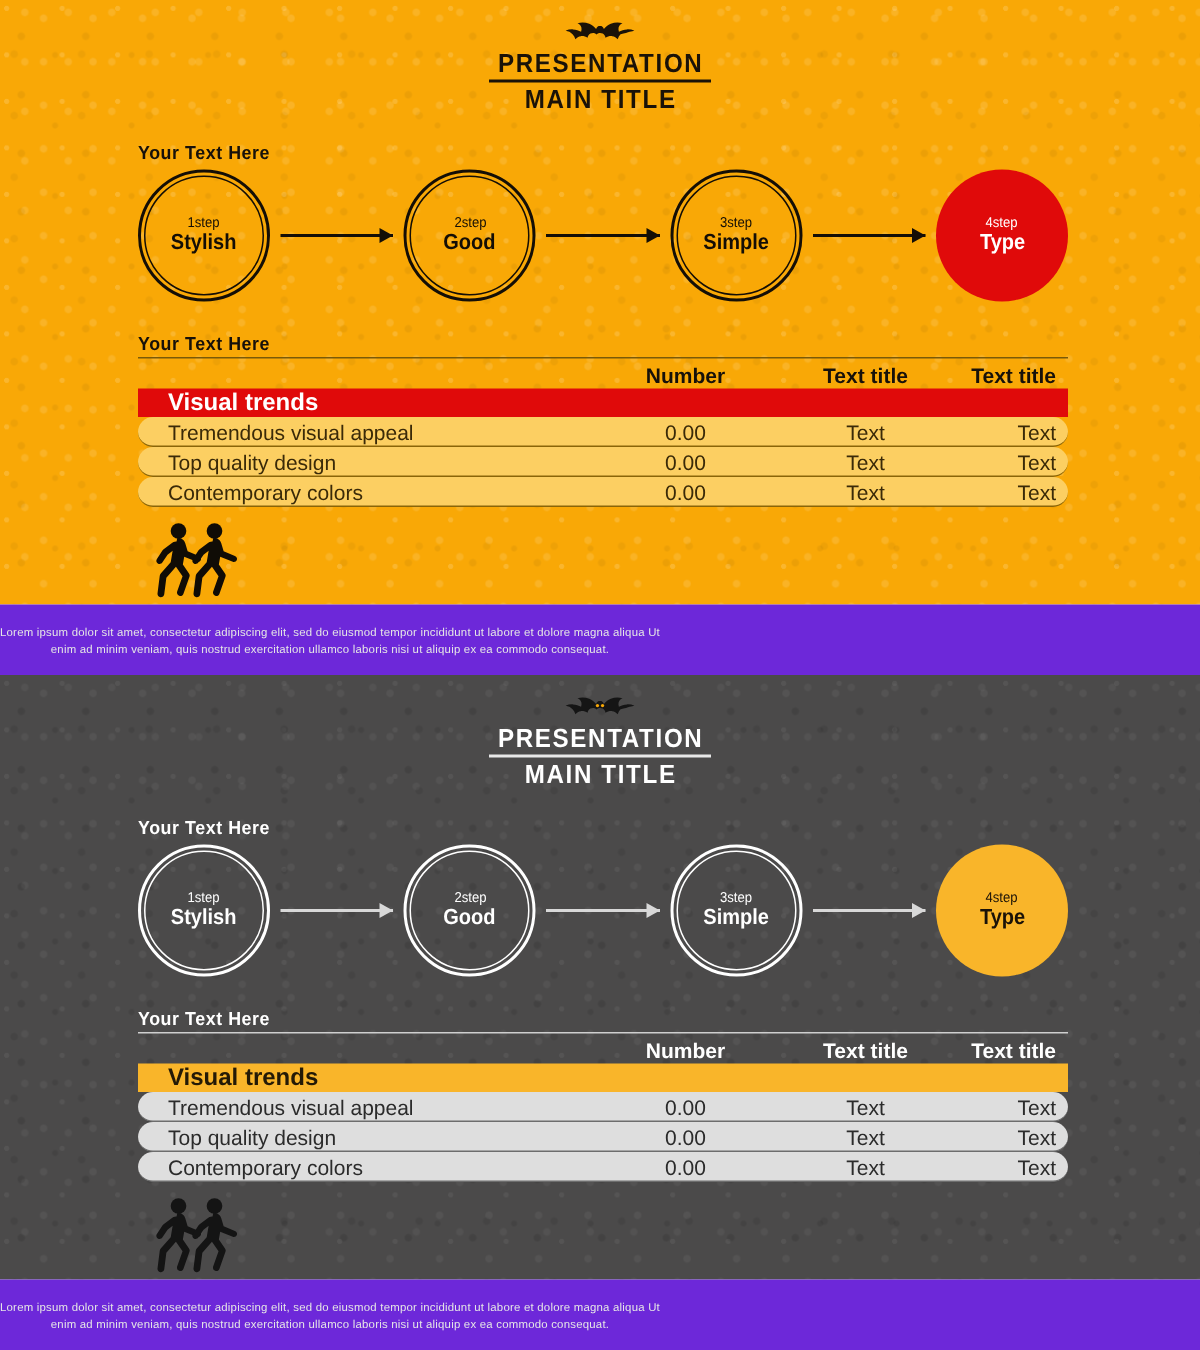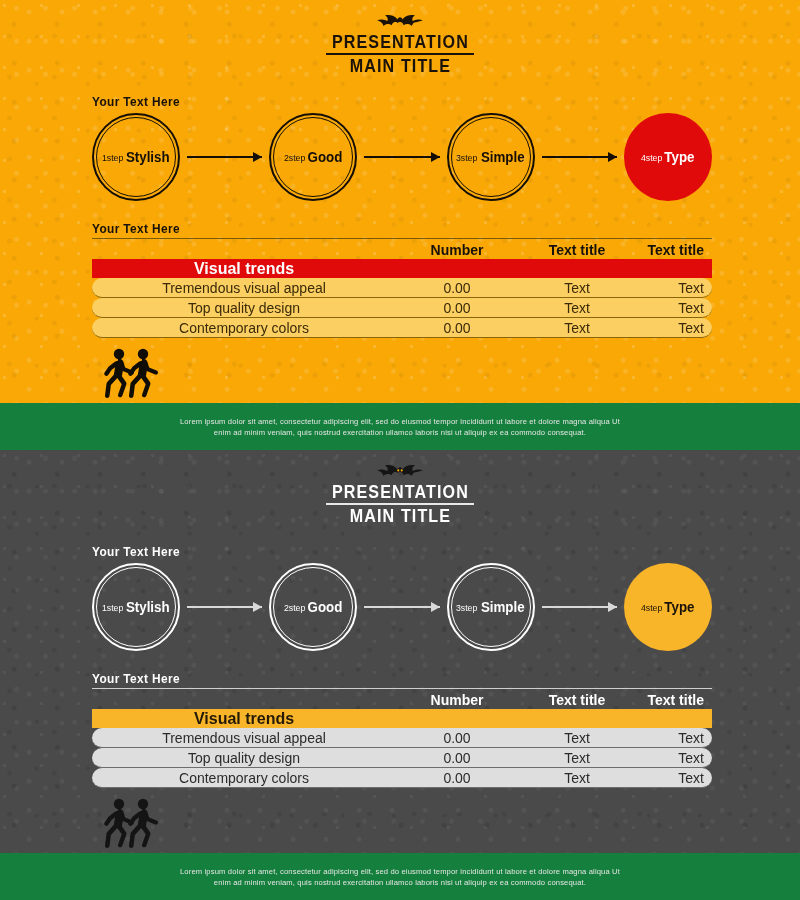--- a/index.html
+++ b/index.html
@@ -111,21 +111,21 @@
     display: flex;
     align-items: center;
   }
   .step {
     position: relative;
     width: 88px;
     height: 88px;
     border-radius: 50%;
     flex: 0 0 auto;
     display: flex;
-    flex-direction: row;
+    flex-direction: column;
     align-items: center;
     justify-content: center;
   }
   .step-ring-outer {
     position: absolute;
     left: 0; top: 0; right: 0; bottom: 0;
     border-radius: 50%;
     border: 2.2px solid #140e06;
   }
   .step-ring-inner {
@@ -207,21 +207,21 @@
   .slide-light .label-underline { background: #7a5a08; }
   .slide-dark .label-underline { background: #cfcfcf; }
 
   .trow {
     display: flex;
     align-items: center;
     height: 20px;
     font-size: 14px;
     font-family: "Liberation Sans Narrow", "Liberation Sans", sans-serif;
   }
-  .c1 { width: 300px; padding-left: 4px; text-align: center; }
+  .c1 { width: 300px; padding-left: 20px; text-align: left; }
   .c2 { width: 130px; text-align: center; }
   .c3 { width: 110px; text-align: center; }
   .c4 { width: 80px; text-align: right; padding-right: 8px; }
 
   .thead { height: 19px; font-weight: bold; }
   .slide-light .thead { color: #17110a; }
   .slide-dark .thead { color: #ffffff; }
 
   .tband {
     height: 19px;
@@ -243,24 +243,23 @@
     top: 346px;
   }
 
   
   .footer {
     position: absolute;
     left: 0;
     top: 403px;
     width: 800px;
     height: 47px;
-    background: #15803d;
+    background: #6d28d9;
     display: flex;
     align-items: center;
-    justify-content: center;
   }
   .footer-text {
     width: 440px;
     text-align: center;
     color: #e6e6e6;
     font-size: 7.6px;
     line-height: 11px;
     font-family: "Liberation Sans Narrow", "Liberation Sans", sans-serif;
     letter-spacing: .15px;
   }

